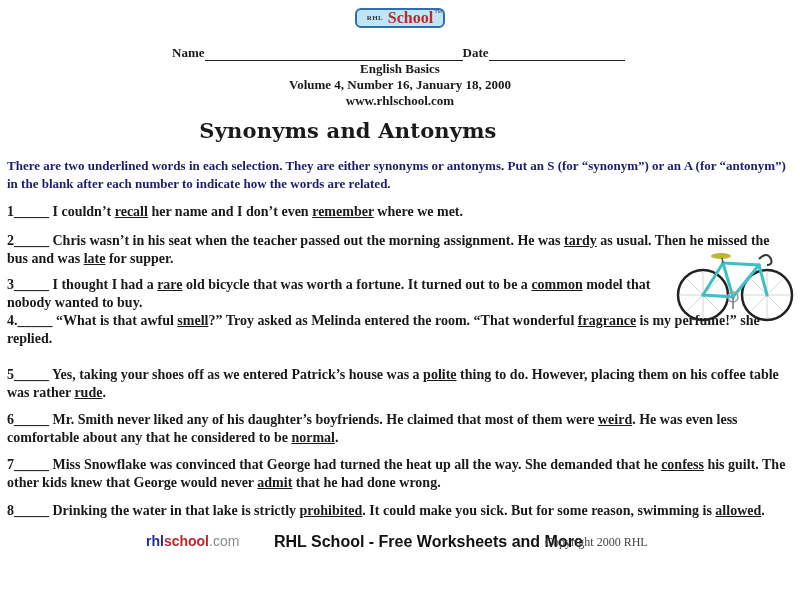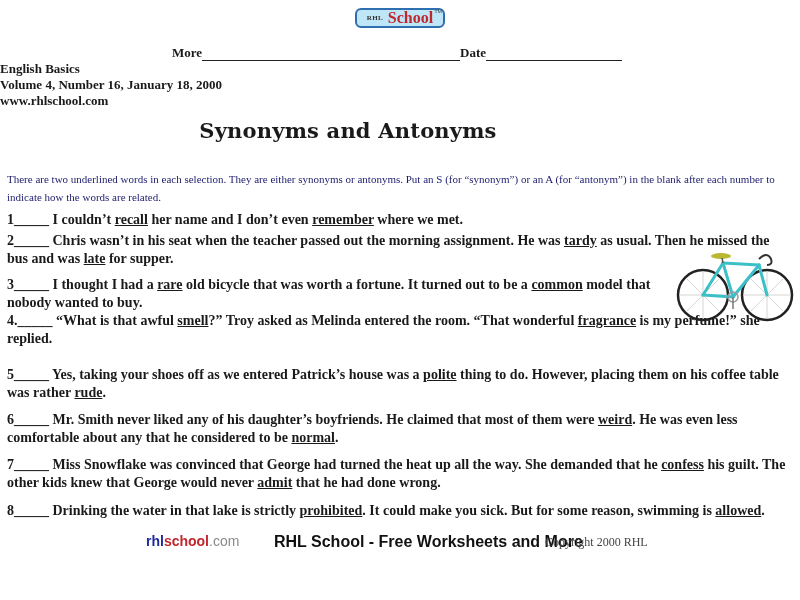--- a/index.html
+++ b/index.html
@@ -7,24 +7,24 @@
          font-family: "Liberation Serif", "DejaVu Serif", serif; color: #1a1a1a; }
   .abs { position: absolute; border-radius: 6px; }
   .logo { left: 355px; top: 8px; width: 90px; height: 20px; background: #bfe6f7;
           border: 2px solid #2f6fb0; box-sizing: border-box; display: flex; align-items: center;
           justify-content: center; gap: 5px; }
   .logo .rhl { font-size: 7px; font-weight: bold; color: #333; letter-spacing: 0.3px; }
   .logo .school { font-size: 16px; font-weight: bold; color: #c0272d; line-height: 1; }
   .logo .tm { position: absolute; right: 1px; top: -1px; font-size: 5px; color: #333; }
   .name-row { left: 172px; top: 45px; font-size: 13px; font-weight: bold; display: flex; align-items: flex-end; }
   .line { display: inline-block; border-bottom: 1px solid #222; height: 12px; }
-  .center { left: 0; width: 800px; text-align: left; font-weight: bold; font-size: 13px; }
+  .center { left: 0; width: 800px; text-align: center; font-weight: bold; font-size: 13px; }
   .title { left: 0; width: 696px; text-align: center; top: 118px; font-size: 21px; font-weight: bold;
            font-family: "DejaVu Serif", serif; letter-spacing: 0.2px; }
-  .instr { left: 7px; top: 170px; width: 785px; font-size: 11px; font-weight: normal; color: #1c1c6e; line-height: 18px; }
+  .instr { left: 7px; top: 157px; width: 785px; font-size: 13px; font-weight: bold; color: #1c1c6e; line-height: 18px; }
   .q { left: 7px; font-size: 14px; font-weight: bold; line-height: 18px; }
   .q u { text-decoration: underline; }
   .footer { top: 533px; font-size: 13px; }
   .rhl-logo { left: 146px; font-family: "Liberation Sans", sans-serif; font-weight: bold; font-size: 14px; }
   .rhl-logo .r1 { color: #1c2a9e; }
   .rhl-logo .r2 { color: #c0272d; }
   .rhl-logo .r3 { color: #8a8a8a; font-weight: normal; }
   .tagline { left: 274px; font-family: "Liberation Sans", sans-serif; font-weight: bold; font-size: 16px; color: #111; }
   .copyright { left: 545px; font-family: "Liberation Serif", serif; font-size: 12px; color: #444; }
   .bike { left: 675px; top: 245px; }
@@ -32,35 +32,35 @@
 </head>
 <body>
 
 <div class="abs logo">
   <span class="rhl">RHL</span>
   <span class="school">School</span>
   <span class="tm">TM</span>
 </div>
 
 <div class="abs name-row">
-  <span>More</span>
+  <span>Name</span>
   <span class="line" style="width:258px"></span>
   <span>Date</span>
   <span class="line" style="width:136px"></span>
 </div>
 
 <div class="abs center" style="top:61px">English Basics</div>
 <div class="abs center" style="top:77px">Volume 4, Number 16, January 18, 2000</div>
 <div class="abs center" style="top:93px">www.rhlschool.com</div>
 
 <div class="abs title">Synonyms and Antonyms</div>
 
 <div class="abs instr">There are two underlined words in each selection. They are either synonyms or antonyms. Put an S (for “synonym”) or an A (for “antonym”) in the blank after each number to indicate how the words are related.</div>
 
-<div class="abs q" style="top:203px; width:785px;margin-top:8px;"><span>1</span><span>_____</span> I couldn’t <u>recall</u> her name and I don’t even <u>remember</u> where we met.</div>
+<div class="abs q" style="top:203px; width:785px;"><span>1</span><span>_____</span> I couldn’t <u>recall</u> her name and I don’t even <u>remember</u> where we met.</div>
 <div class="abs q" style="top:232px; width:785px;"><span>2</span><span>_____</span> Chris wasn’t in his seat when the teacher passed out the morning assignment. He was <u>tardy</u> as usual. Then he missed the bus and was <u>late</u> for supper.</div>
 <div class="abs q" style="top:276px; width:655px;"><span>3</span><span>_____</span> I thought I had a <u>rare</u> old bicycle that was worth a fortune. It turned out to be a <u>common</u> model that nobody wanted to buy.</div>
 <div class="abs q" style="top:312px; width:785px;"><span>4.</span><span>_____</span> “What is that awful <u>smell</u>?” Troy asked as Melinda entered the room. “That wonderful <u>fragrance</u> is my perfume!” she replied.</div>
 <div class="abs q" style="top:366px; width:785px;"><span>5</span><span>_____</span> Yes, taking your shoes off as we entered Patrick’s house was a <u>polite</u> thing to do. However, placing them on his coffee table was rather <u>rude</u>.</div>
 <div class="abs q" style="top:411px; width:785px;"><span>6</span><span>_____</span> Mr. Smith never liked any of his daughter’s boyfriends. He claimed that most of them were <u>weird</u>. He was even less comfortable about any that he considered to be <u>normal</u>.</div>
 <div class="abs q" style="top:456px; width:785px;"><span>7</span><span>_____</span> Miss Snowflake was convinced that George had turned the heat up all the way. She demanded that he <u>confess</u> his guilt. The other kids knew that George would never <u>admit</u> that he had done wrong.</div>
 <div class="abs q" style="top:502px; width:785px;"><span>8</span><span>_____</span> Drinking the water in that lake is strictly <u>prohibited</u>. It could make you sick. But for some reason, swimming is <u>allowed</u>.</div>
 
 <div class="abs bike">
   <svg width="120" height="80" viewBox="0 0 120 80">

